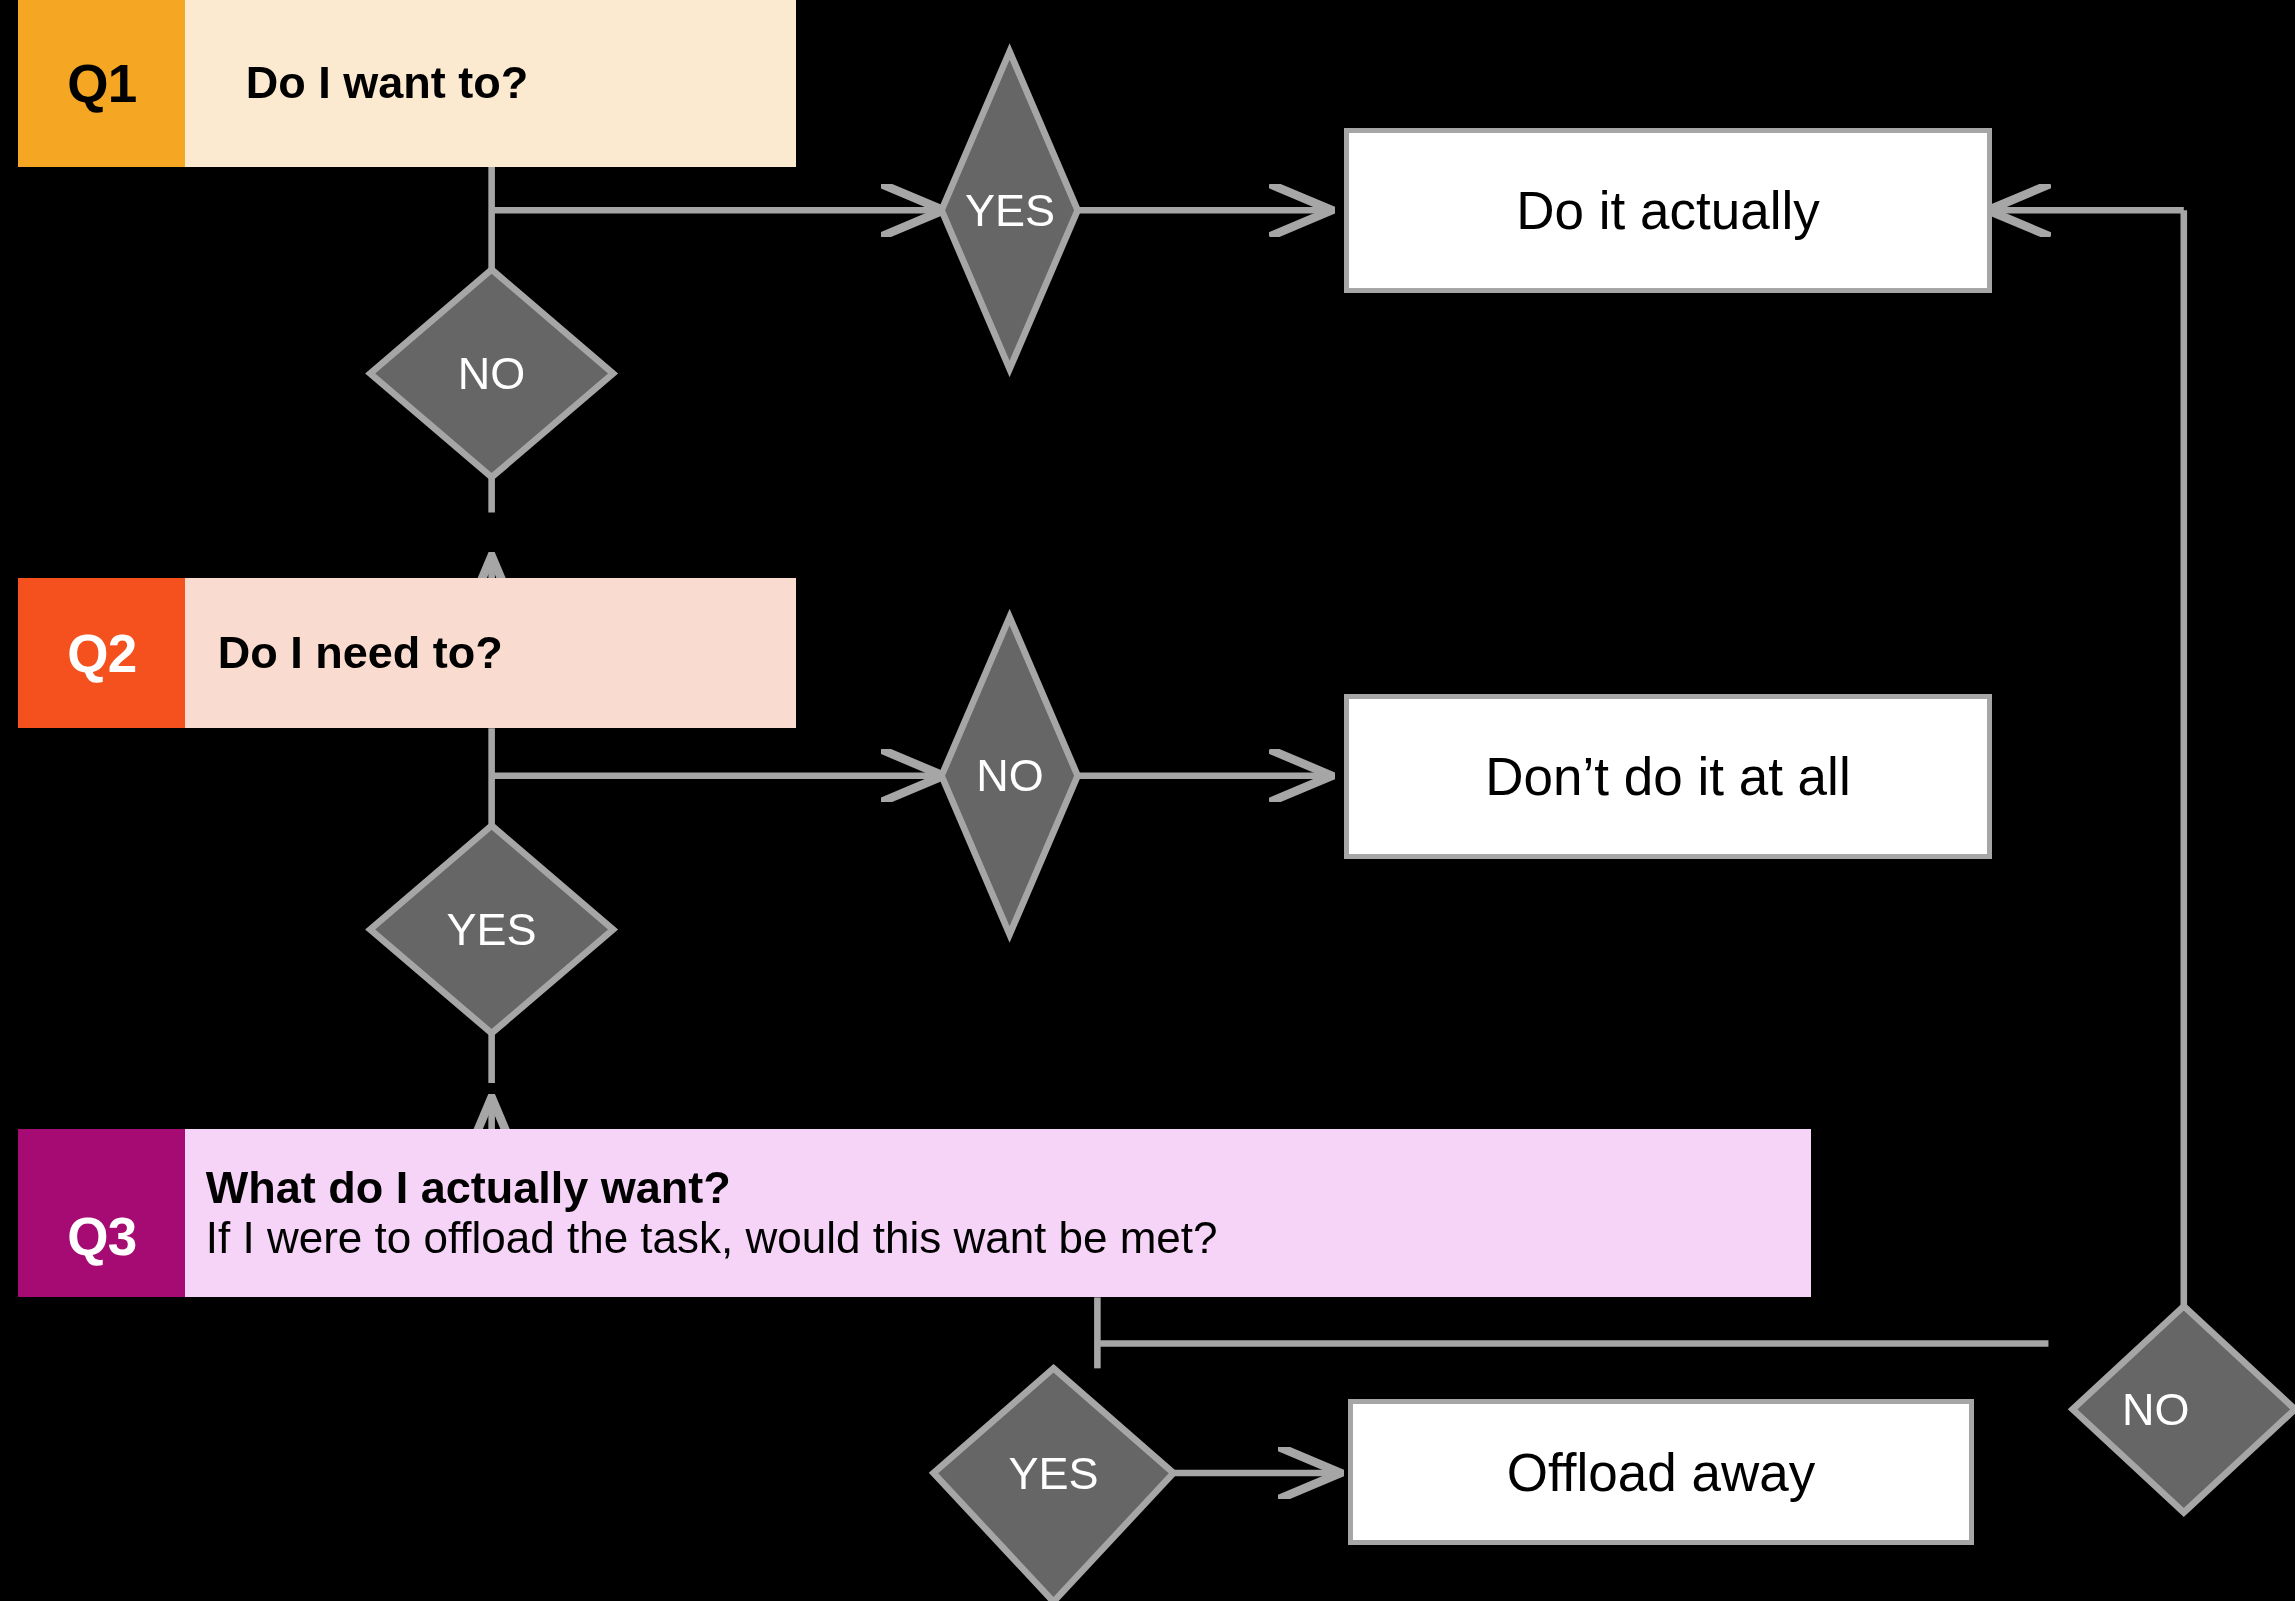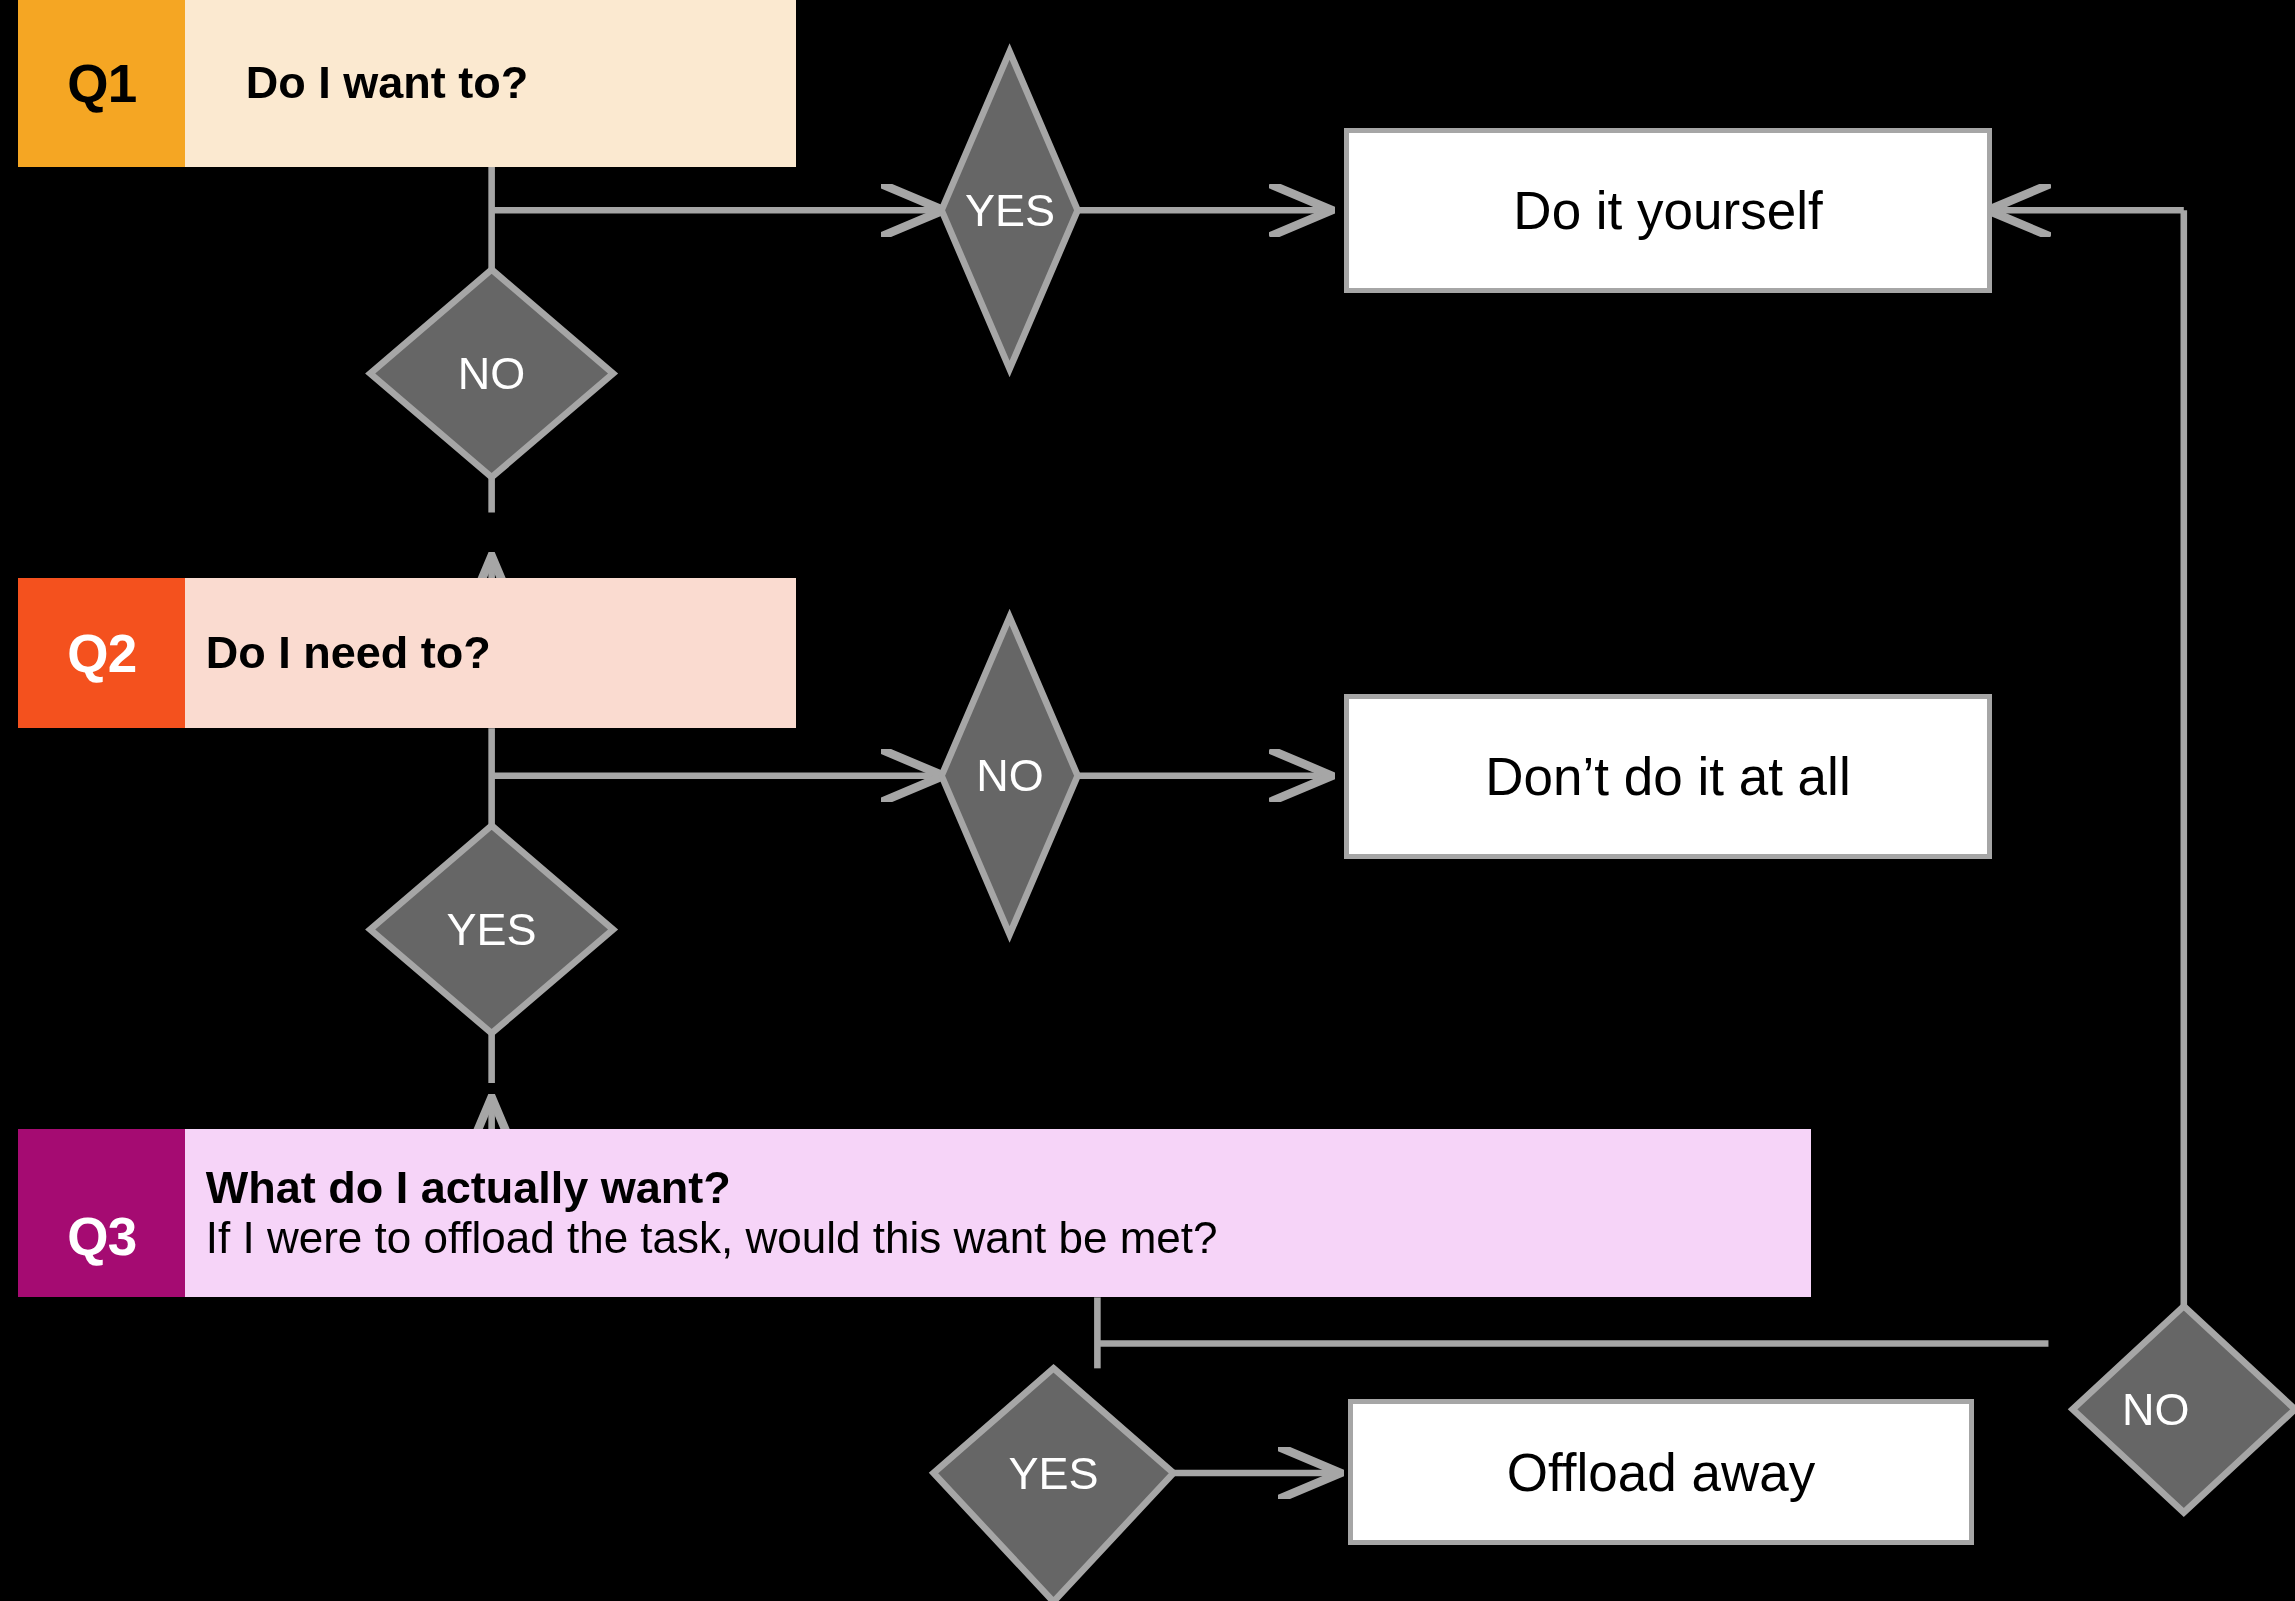--- a/index.html
+++ b/index.html
@@ -72,41 +72,41 @@
 
   <div class="qbox" id="q1" style="left:18.3px;top:0px;width:778px;height:167px;background:#FBE9D0;gap:40px;">
     <div class="qtab" style="width:167px;background:#F5A623;">
       <span style="color:#000000;">Q1</span>
     </div>
     <div class="qbody">
       <div class="qline1">Do I want to?</div>
     </div>
   </div>
 
-  <div class="qbox" id="q2" style="left:18.3px;top:578px;width:778px;height:150px;background:#FADBD0;">
+  <div class="qbox" id="q2" style="left:18.3px;top:578px;width:778px;height:150px;background:#FADBD0;gap:12px;">
     <div class="qtab" style="width:167px;background:#F4511E;">
       <span style="color:#FFFFFF;">Q2</span>
     </div>
     <div class="qbody">
       <div class="qline1">Do I need to?</div>
     </div>
   </div>
 
   <div class="qbox" id="q3" style="left:18.3px;top:1129px;width:1793px;height:168px;background:#F6D4F8;">
     <div class="qtab" style="width:167px;background:#A50B72;align-items:flex-end;padding-bottom:34px;">
       <span style="color:#FFFFFF;">Q3</span>
     </div>
     <div class="qbody">
       <div class="qline1">What do I actually want?</div>
       <div class="qline2">If I were to offload the task, would this want be met?</div>
     </div>
   </div>
 
   <div class="obox" style="left:1344px;top:128px;width:648px;height:165px;">
-    <span>Do it yourself</span>
+    <span>Do it actually</span>
   </div>
 
   <div class="obox" style="left:1344px;top:694px;width:648px;height:165px;">
     <span>Don’t do it at all</span>
   </div>
 
   <div class="obox" style="left:1348px;top:1399px;width:626px;height:146px;">
     <span>Offload away</span>
   </div>
 

